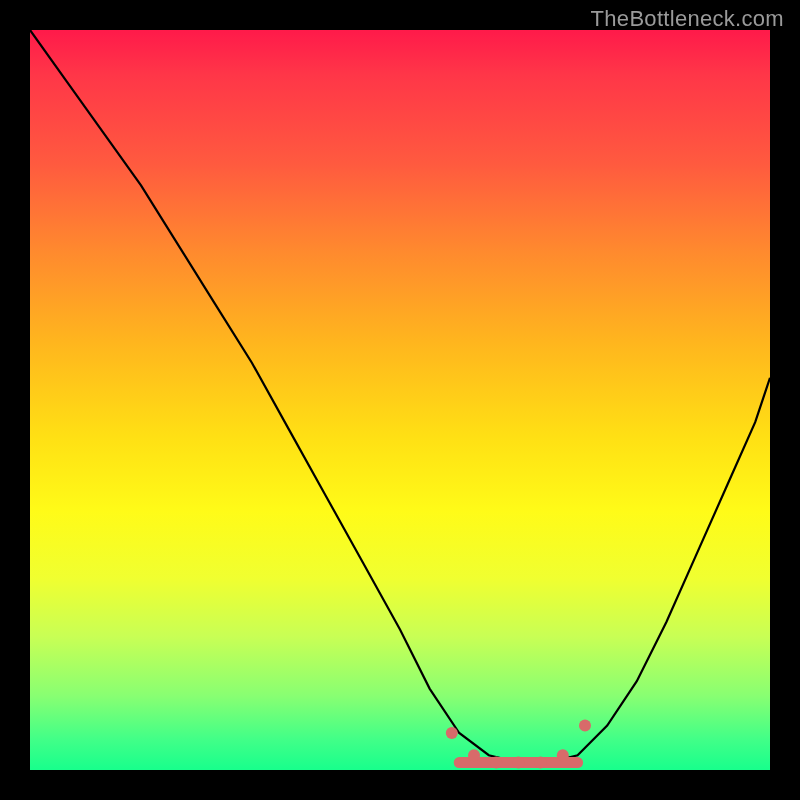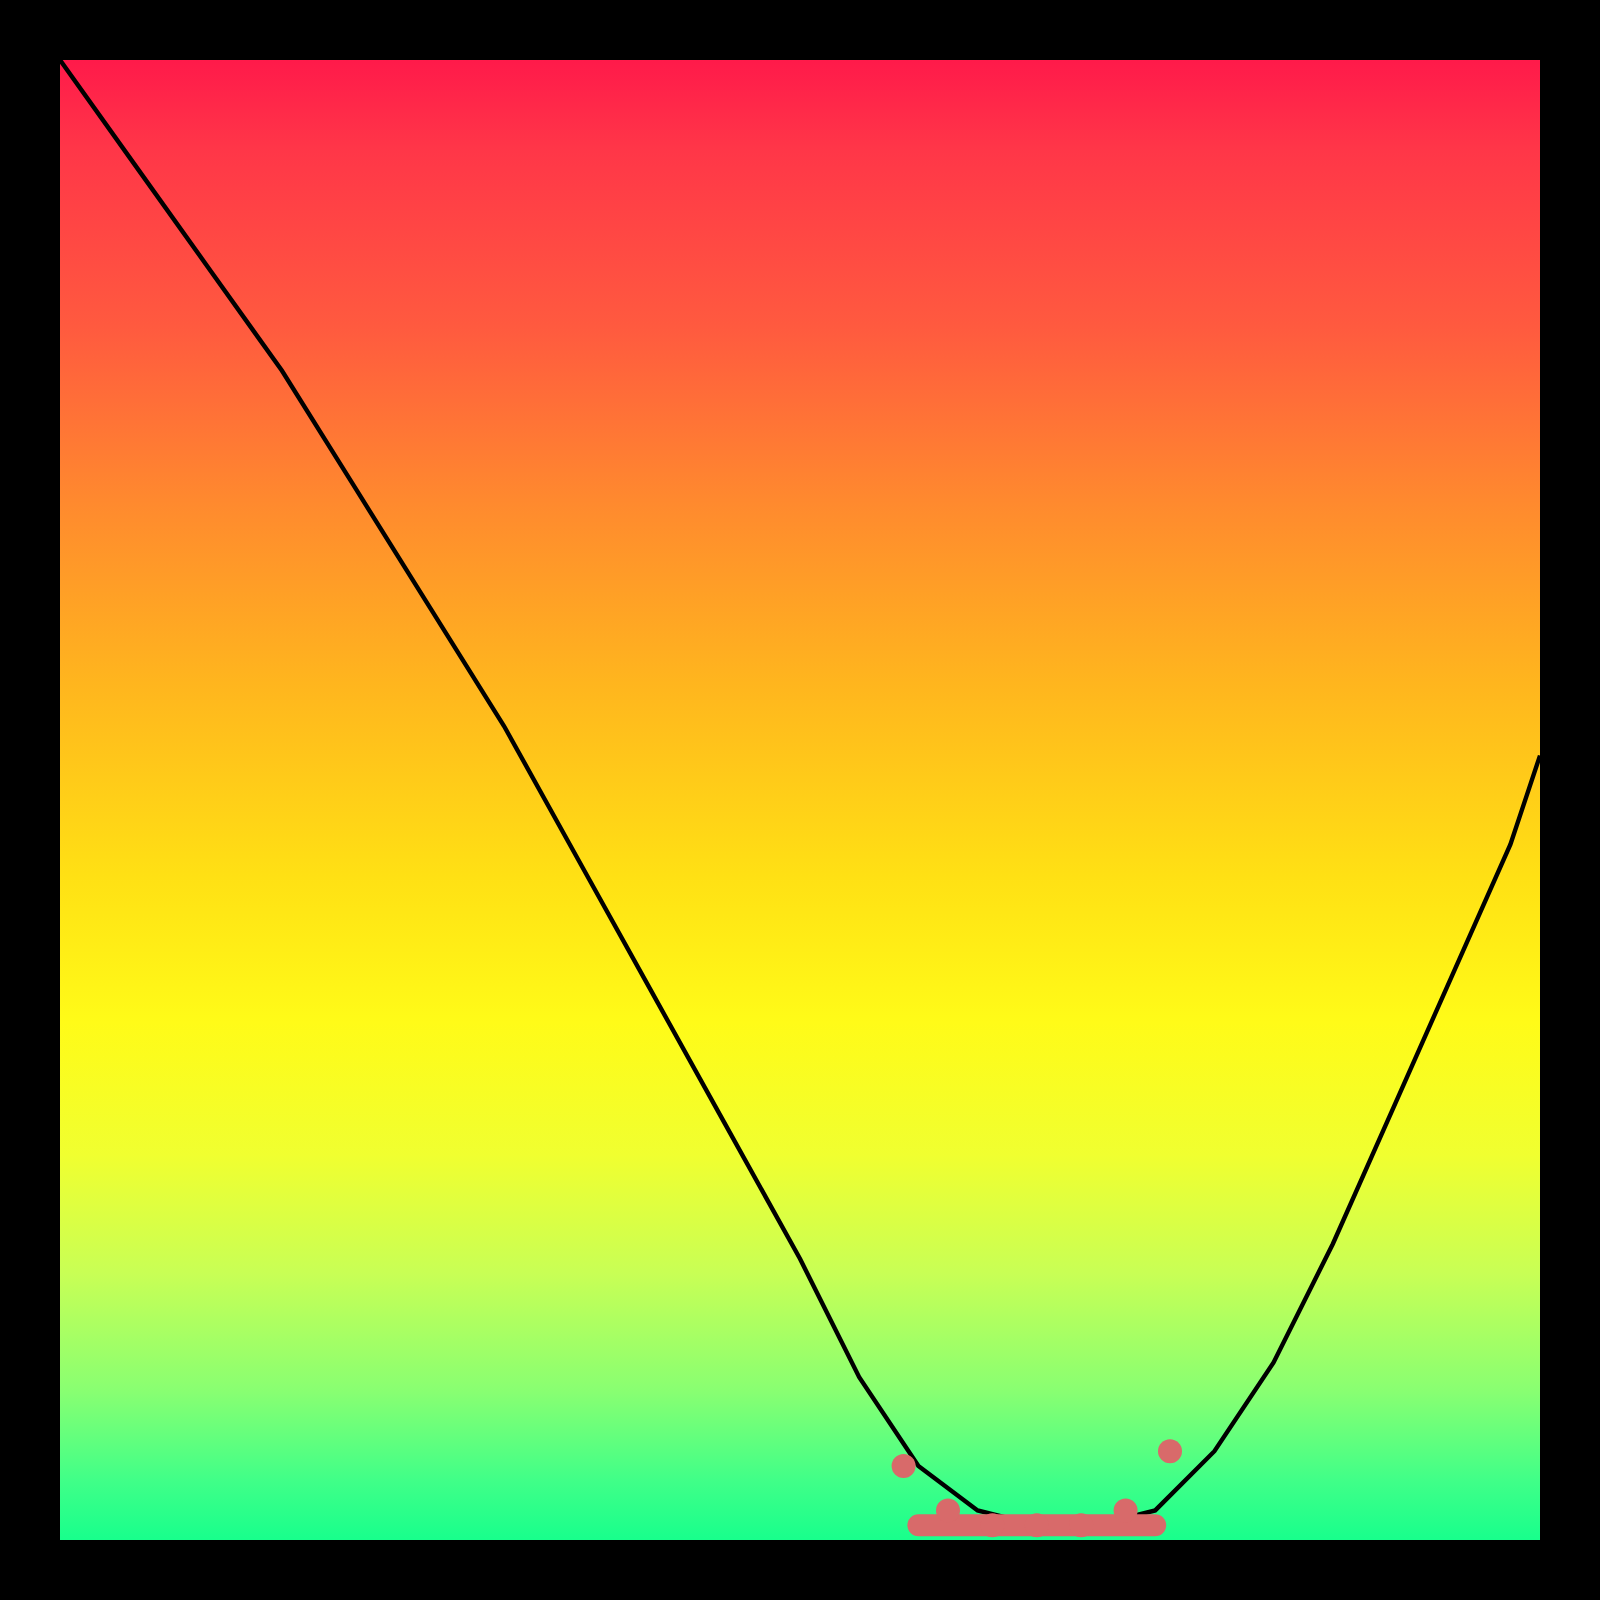--- a/index.html
+++ b/index.html
@@ -77,13 +77,14 @@
           <rect x="438.0" y="719.2" width="12" height="12" rx="6" fill="#d86a6a"></rect>
           <rect x="460.2" y="726.6" width="12" height="12" rx="6" fill="#d86a6a"></rect>
           <rect x="482.4" y="726.6" width="12" height="12" rx="6" fill="#d86a6a"></rect>
           <rect x="504.6" y="726.6" width="12" height="12" rx="6" fill="#d86a6a"></rect>
           <rect x="526.8" y="719.2" width="12" height="12" rx="6" fill="#d86a6a"></rect>
           <rect x="549.0" y="689.6" width="12" height="12" rx="6" fill="#d86a6a"></rect>
         </g>
     </svg>
   </div>
 
+  <div class="watermark">TheBottleneck.com</div>
 </div>
 
 </body></html>

